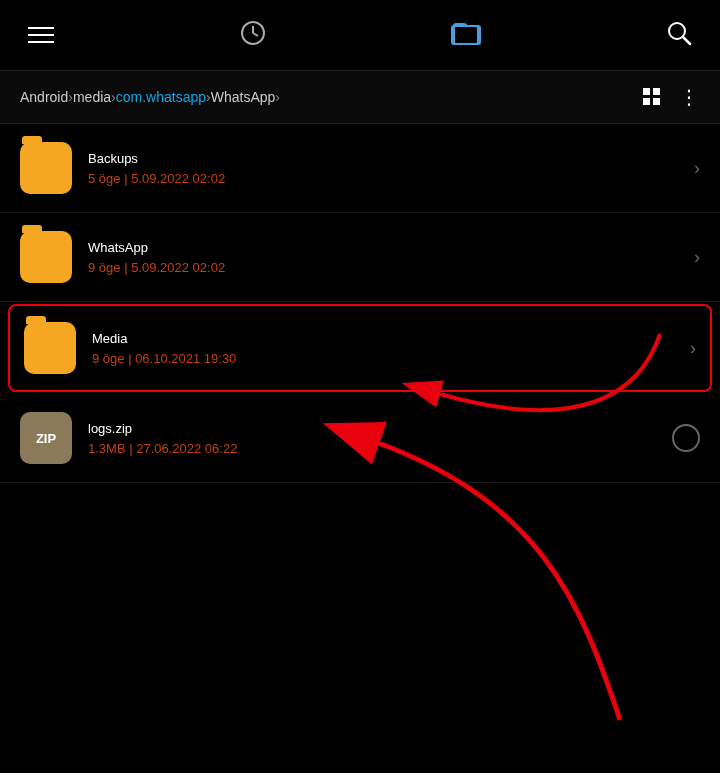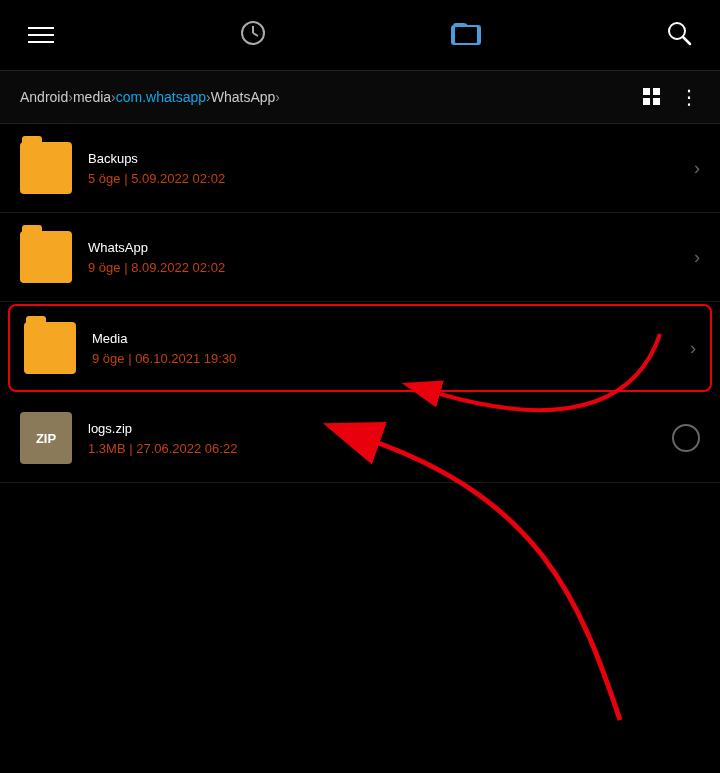--- a/index.html
+++ b/index.html
@@ -99,21 +99,21 @@
       border-bottom: 1px solid #1a1a1a;
       cursor: pointer;
       position: relative;
     }
 
     .file-icon {
       width: 52px;
       height: 52px;
       margin-right: 16px;
       flex-shrink: 0;
-      border-radius: 4px;
+      border-radius: 10px;
       display: flex;
       align-items: center;
       justify-content: center;
     }
 
     .folder-icon {
       background: #f5a623;
       position: relative;
     }
 
@@ -239,21 +239,21 @@
       <div class="file-name">Backups</div>
       <div class="file-meta">5 öge  |  5.09.2022 02:02</div>
     </div>
     <div class="file-chevron">›</div>
   </div>
 
   <div class="file-item">
     <div class="file-icon folder-icon"></div>
     <div class="file-info">
       <div class="file-name">WhatsApp</div>
-      <div class="file-meta">9 öge  |  8.09.2022 02:02</div>
+      <div class="file-meta">9 öge  |  5.09.2022 02:02</div>
     </div>
     <div class="file-chevron">›</div>
   </div>
 
   <div class="file-item highlighted">
     <div class="file-icon folder-icon"></div>
     <div class="file-info">
       <div class="file-name">Media</div>
       <div class="file-meta">9 öge  |  06.10.2021 19:30</div>
     </div>

